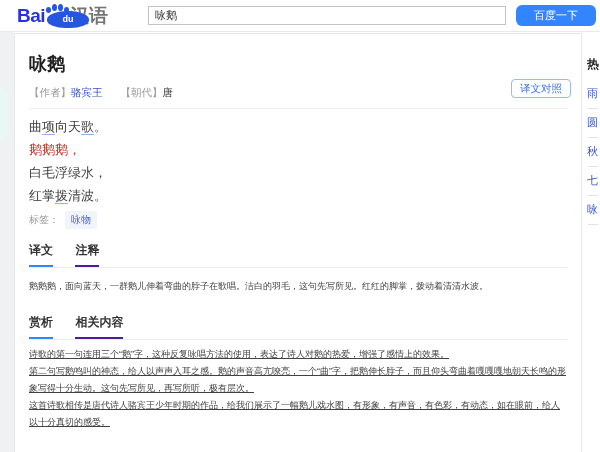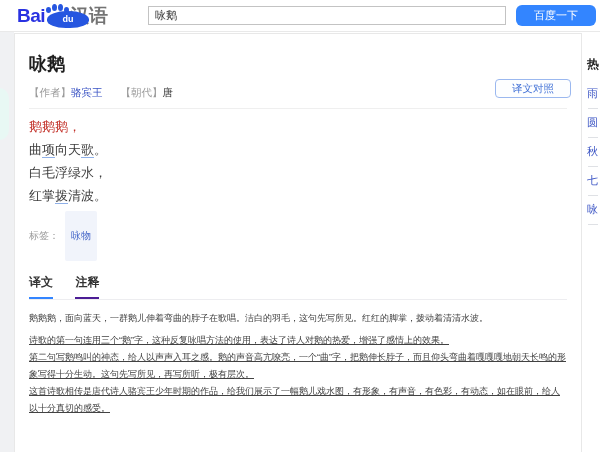--- a/index.html
+++ b/index.html
@@ -27,30 +27,30 @@
   .mint-bubble{position:absolute;left:-11px;top:56px;width:20px;height:52px;background:#e8f8f4;border-radius:10px;}
 
   
   .card{position:absolute;left:14px;top:33px;width:568px;height:420px;box-sizing:border-box;background:#fff;border:1px solid #e8e8e8;padding:0 14px;overflow:hidden;}
   .poem-title{margin:18px 0 0 0;font-size:18px;font-weight:700;color:#1f1f1f;}
   .meta-row{position:relative;margin-top:9px;font-size:10.5px;line-height:14px;color:#9a9a9a;}
   .meta-label{color:#9a9a9a;}
   .meta-label.ml{margin-left:18px;}
   .meta-link{color:#3b54c4;text-decoration:none;cursor:pointer;}
   .meta-value{color:#333;}
-  .compare-btn{position:absolute;right:-4px;top:-6px;height:19px;padding:0 16px;background:#fdfeff;border:1px solid #9bb8ef;border-radius:4px;color:#4070d6;font-size:10.5px;cursor:pointer;}
+  .compare-btn{position:absolute;right:-4px;top:-6px;height:19px;padding:0 8px;background:#fdfeff;border:1px solid #9bb8ef;border-radius:4px;color:#4070d6;font-size:10.5px;cursor:pointer;}
   .meta-divider{margin-top:9px;border-bottom:1px solid #efefef;}
 
   .poem-lines{margin-top:6px;}
   .poem-line{font-size:13px;line-height:23px;color:#3d3d3d;}
   .poem-line-red{color:#c3322a;}
   .dict-u{border-bottom:1px solid #8fb0e8;cursor:pointer;}
 
   .tag-row{margin-top:4px;font-size:10px;color:#9a9a9a;display:flex;align-items:center;}
-  .tag-chip{margin-left:6px;background:#f1f4fb;color:#4566c8;padding:18px 6px;border-radius:2px;text-decoration:none;cursor:pointer;font-size:10px;}
+  .tag-chip{margin-left:6px;background:#f1f4fb;color:#4566c8;padding:2px 6px;border-radius:2px;text-decoration:none;cursor:pointer;font-size:10px;}
 
   .tabs{margin-top:11px;border-bottom:1px solid #ededf0;}
   .tabs2{margin-top:18px;}
   .tab{display:inline-block;font-size:12px;font-weight:700;color:#333;padding-bottom:6px;border-bottom:2px solid #4c1d95;margin-right:18px;cursor:pointer;}
   .tab.active{border-bottom-color:#3385ff;}
 
   .body-text{font-size:9px;color:#424242;}
   .translation-text{margin:10px 0 0 0;line-height:16px;}
   #analysis-paras{margin-top:6px;}
   #analysis-paras p,#analysis-paras2 p{margin:0;line-height:17px;text-decoration:underline;}
@@ -94,37 +94,41 @@
   <main class="card">
     <h1 class="poem-title">咏鹅</h1>
 
     <div class="meta-row">
       <span class="meta-label">【作者】</span><a class="meta-link">骆宾王</a><span class="meta-label ml">【朝代】</span><span class="meta-value">唐</span>
       <button class="compare-btn">译文对照</button>
     </div>
     <div class="meta-divider"></div>
 
     <div class="poem-lines">
+        <div class="poem-line"><span>曲</span><span class="dict-u">项</span><span>向天</span><span class="dict-u">歌</span><span>。</span></div>
         <div class="poem-line poem-line-red"><span>鹅鹅鹅，</span></div>
-        <div class="poem-line"><span>曲</span><span class="dict-u">项</span><span>向天</span><span class="dict-u">歌</span><span>。</span></div>
         <div class="poem-line"><span>白毛浮绿水，</span></div>
         <div class="poem-line"><span>红掌</span><span class="dict-u">拨</span><span>清波。</span></div>
       </div>
 
     <div class="tag-row">
       <span class="tag-label">标签：</span>
       <a class="tag-chip">咏物</a>
     </div>
 
     <div class="tabs">
       <div class="tab active">译文</div>
       <div class="tab">注释</div>
     </div>
     <p class="body-text translation-text">鹅鹅鹅，面向蓝天，一群鹅儿伸着弯曲的脖子在歌唱。洁白的羽毛，这句先写所见。红红的脚掌，拨动着清清水波。</p>
 
+    <div class="tabs tabs2">
+      <div class="tab active">赏析</div>
+      <div class="tab">相关内容</div>
+    </div>
     <div class="body-text" id="analysis-paras">
         <p>诗歌的第一句连用三个“鹅”字，这种反复咏唱方法的使用，表达了诗人对鹅的热爱，增强了感情上的效果。</p>
         <p>第二句写鹅鸣叫的神态，给人以声声入耳之感。鹅的声音高亢嘹亮，一个“曲”字，把鹅伸长脖子，而且仰头弯曲着嘎嘎嘎地朝天长鸣的形象写得十分生动。这句先写所见，再写所听，极有层次。</p>
       </div>
     <div class="body-text" id="analysis-paras2">
         <p>这首诗歌相传是唐代诗人骆宾王少年时期的作品，给我们展示了一幅鹅儿戏水图，有形象，有声音，有色彩，有动态，如在眼前，给人以十分真切的感受。</p>
       </div>
   </main>
 
   <aside class="sidebar">

